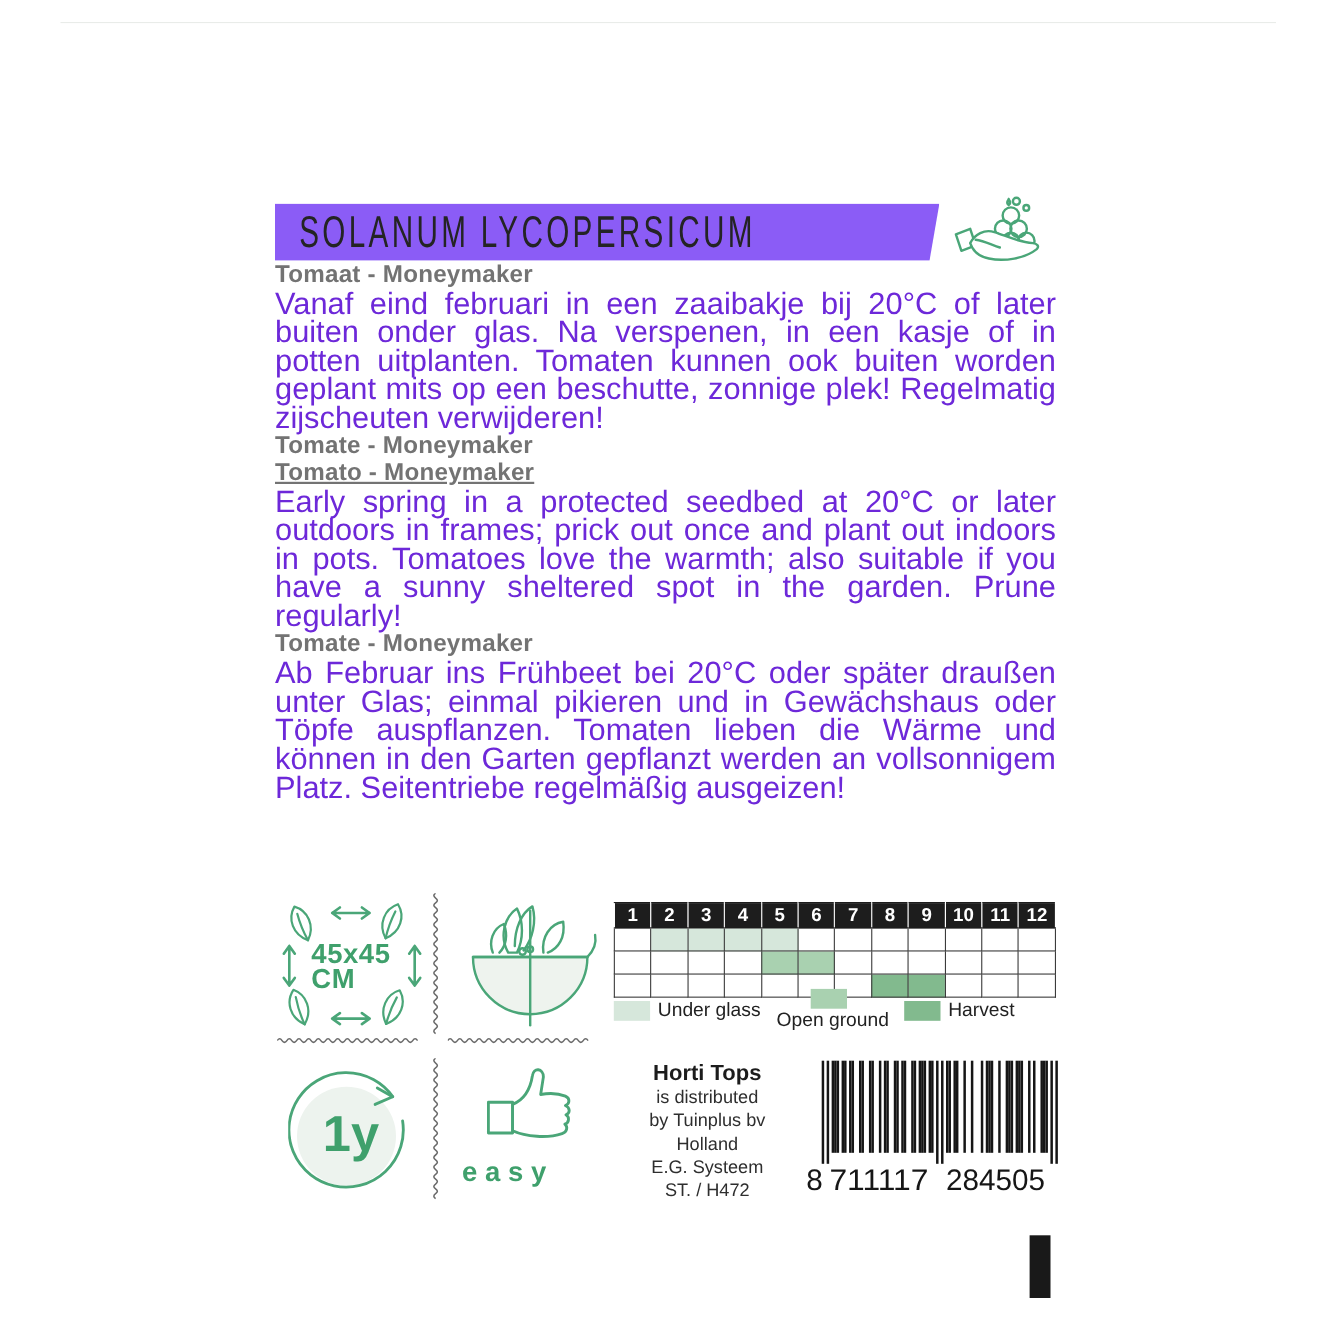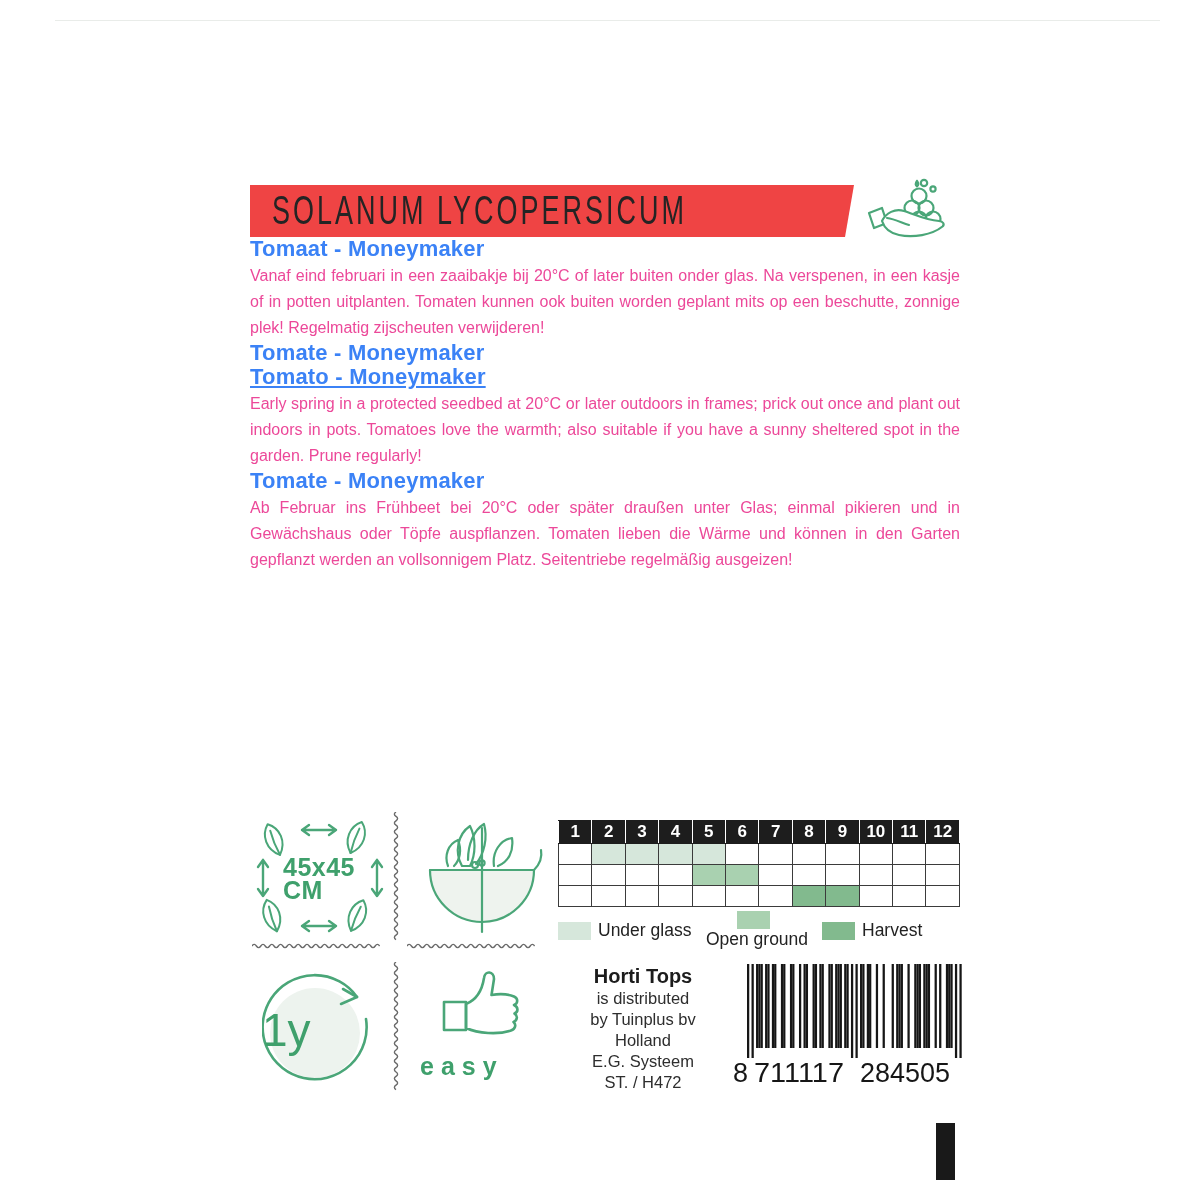--- a/index.html
+++ b/index.html
@@ -2,47 +2,47 @@
 <html><head>
 <meta charset="utf-8">
 <style>
   html,body{margin:0;padding:0;background:#fff;}
   body{width:1200px;height:1200px;position:relative;overflow:hidden;
        font-family:"Liberation Sans",sans-serif;color:#3a3a3a;}
   .edge-line{position:absolute;left:55px;top:20px;width:1105px;height:1px;background:#e9ece9;}
 
   .content{position:absolute;left:250px;top:185px;width:710px;}
 
-  .band{width:604px;height:52px;background:#ef4444;display:flex;align-items:center;
+  .band{width:604px;height:52px;background:#8b5cf6;display:flex;align-items:center;
         clip-path:polygon(0 0,100% 0,calc(100% - 9px) 100%,0 100%);}
   .species{display:inline-block;transform:scaleY(1.5);transform-origin:left center;
            font-size:27px;letter-spacing:3px;color:#242424;font-weight:400;padding-left:22px;white-space:nowrap;}
   .hand-icon{position:absolute;left:612px;top:-8px;}
 
-  h2.sec{font-size:22px;line-height:24px;margin:0;color:#3b82f6;font-weight:bold;letter-spacing:0.2px;}
-  p.sec{font-size:16px;line-height:26px;margin:2px 0 0 0;text-align:justify;color:#ec4899;}
+  h2.sec{font-size:22px;line-height:24px;margin:0;color:#737373;font-weight:bold;letter-spacing:0.2px;}
+  p.sec{font-size:28px;line-height:26px;margin:2px 0 0 0;text-align:justify;color:#6d28d9;}
   .mt-nl{margin-top:21px;} .mt-fr{margin-top:14px;} .mt-en{margin-top:15px;text-decoration:underline;} .mt-de{margin-top:18px;}
 
   .bottom{position:absolute;left:250px;top:812px;width:712px;height:290px;}
   .abs{position:absolute;}
 
   table.cal{border-collapse:collapse;width:402px;table-layout:fixed;}
   table.cal td{border:1.3px solid #3b3b3b;height:20px;padding:0;}
   table.cal td.cal-h{background:#1d1d1d;color:#fff;font-weight:bold;font-size:17px;
                      text-align:center;height:22px;border-color:#1d1d1d #fff;}
   .legend{display:flex;align-items:center;width:404px;}
   .leg-item{display:flex;align-items:center;}
   .leg-sw{width:33px;height:18px;margin-right:7px;flex:none;}
   .leg-lb{font-size:17.5px;color:#222;}
   .w1{width:134px;} .w2{width:130px;flex-direction:column;}
 
   .sp-text{position:absolute;left:33px;top:42px;width:76px;text-align:left;
            color:#3fa06c;font-weight:bold;font-size:25px;line-height:23px;letter-spacing:0.5px;}
-  .oneY{position:absolute;left:0;top:38px;width:114px;
-        color:#3fa06c;font-weight:normal;font-size:46px;}
+  .oneY{position:absolute;left:0;top:38px;width:114px;text-align:center;
+        color:#3fa06c;font-weight:bold;font-size:46px;}
   .easy-lb{position:absolute;left:-12px;top:88px;width:120px;
            color:#3fa06c;font-weight:bold;font-size:25px;letter-spacing:7px;}
   .horti{font-size:16.5px;line-height:21px;color:#2e2e2e;width:150px;}
   .horti .nm{font-size:20px;font-weight:bold;color:#1c1c1c;line-height:24px;}
   .print-mark{position:absolute;left:936px;top:1123px;width:19px;height:57px;background:#191919;}
   svg{display:block;}
 </style>
 </head>
 <body>
 
@@ -198,21 +198,21 @@
           <td class="cal-c"></td>
           <td class="cal-c" style="background: rgb(130, 186, 142);"></td>
           <td class="cal-c" style="background: rgb(130, 186, 142);"></td>
           <td class="cal-c"></td>
           <td class="cal-c"></td>
           <td class="cal-c"></td>
         </tr>
       </tbody>
     </table>
 
-  <div class="legend abs" style="left:308px;top:99px;">
+  <div class="legend abs" style="left:308px;top:87px;">
     <div class="leg-item w1">
       <span class="leg-sw" style="background: rgb(214, 231, 219);"></span>
       <span class="leg-lb">Under glass</span>
     </div>
     <div class="leg-item w2">
       <span class="leg-sw" style="background: rgb(169, 209, 176);"></span>
       <span class="leg-lb">Open ground</span>
     </div>
     <div class="leg-item">
       <span class="leg-sw" style="background: rgb(130, 186, 142);"></span>

